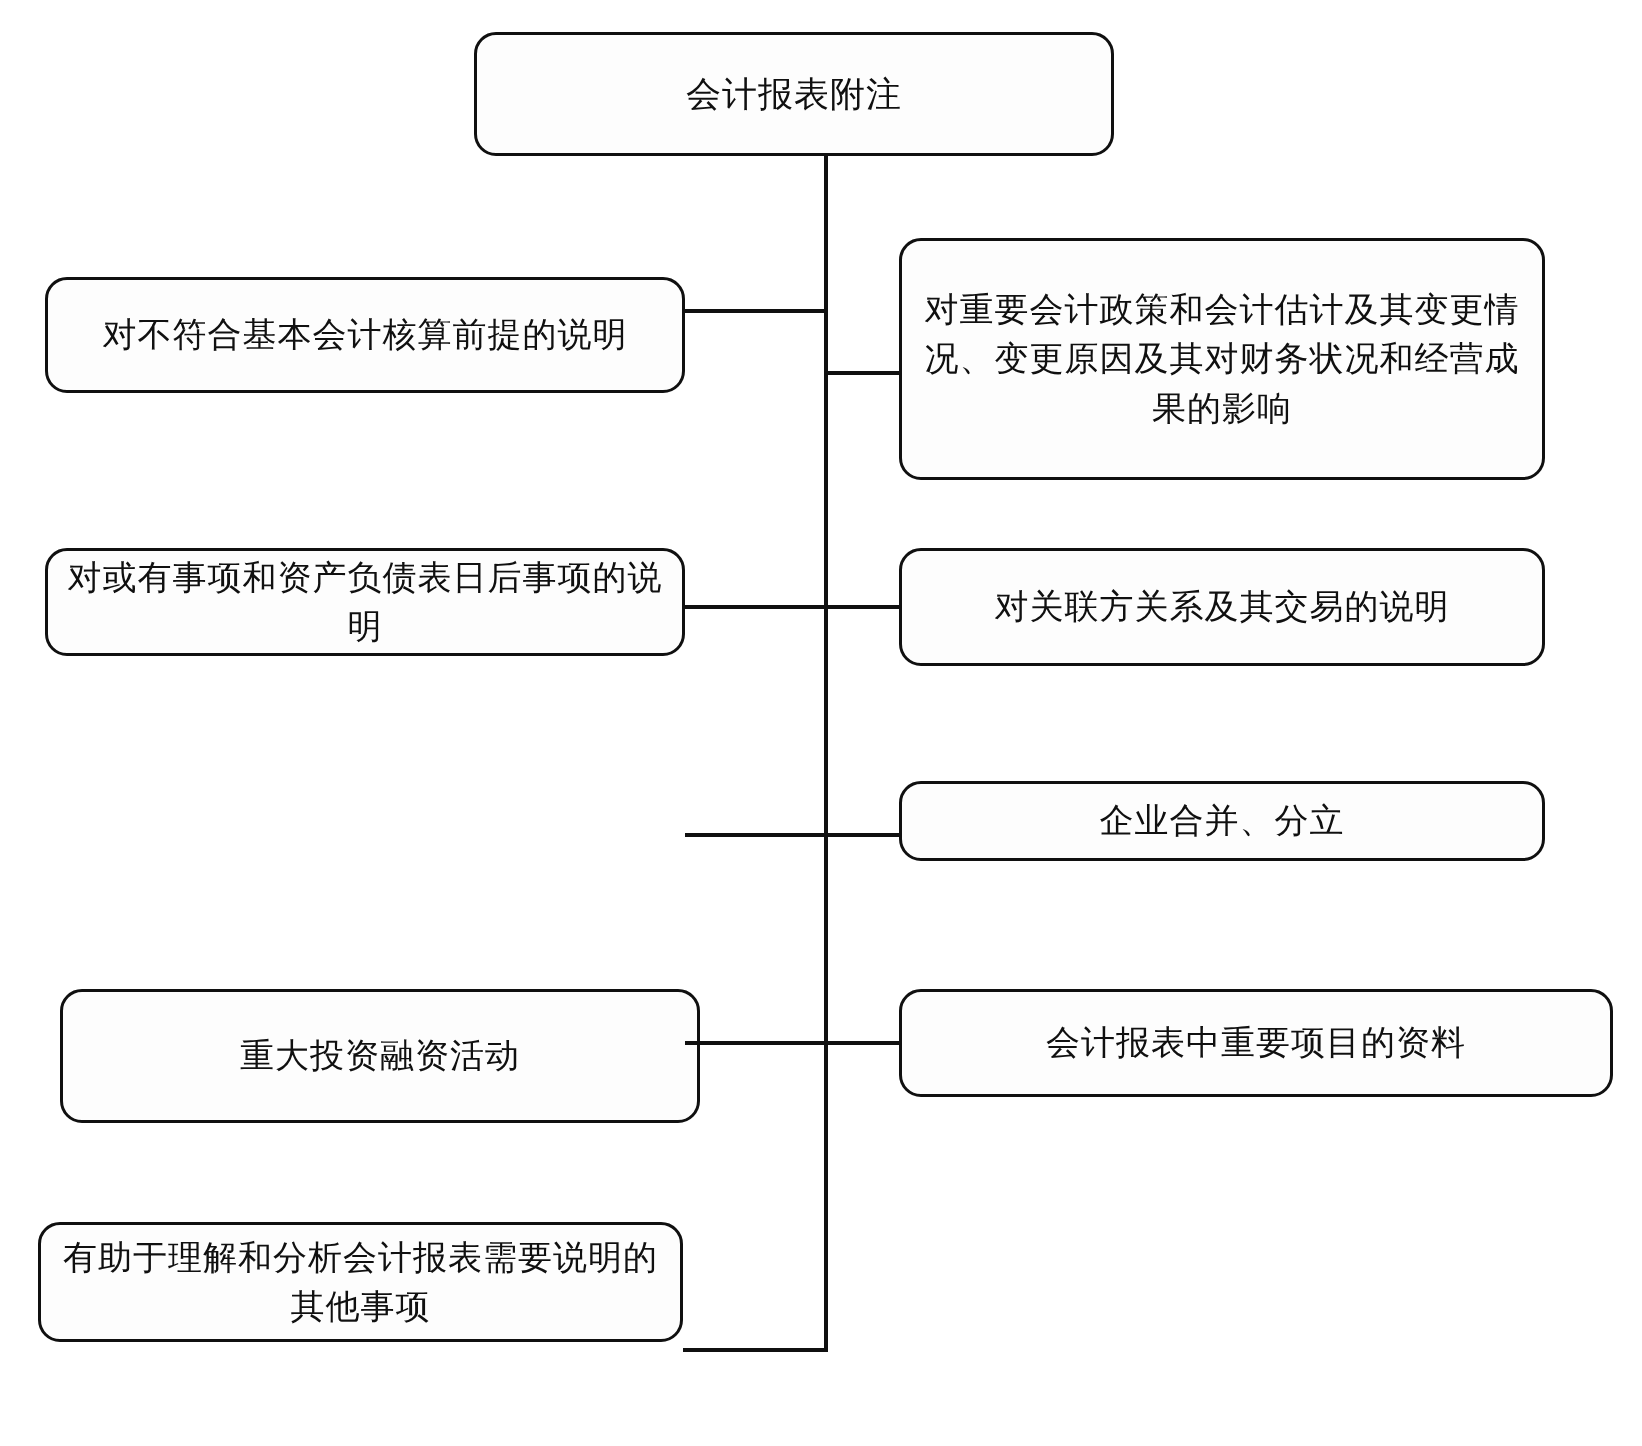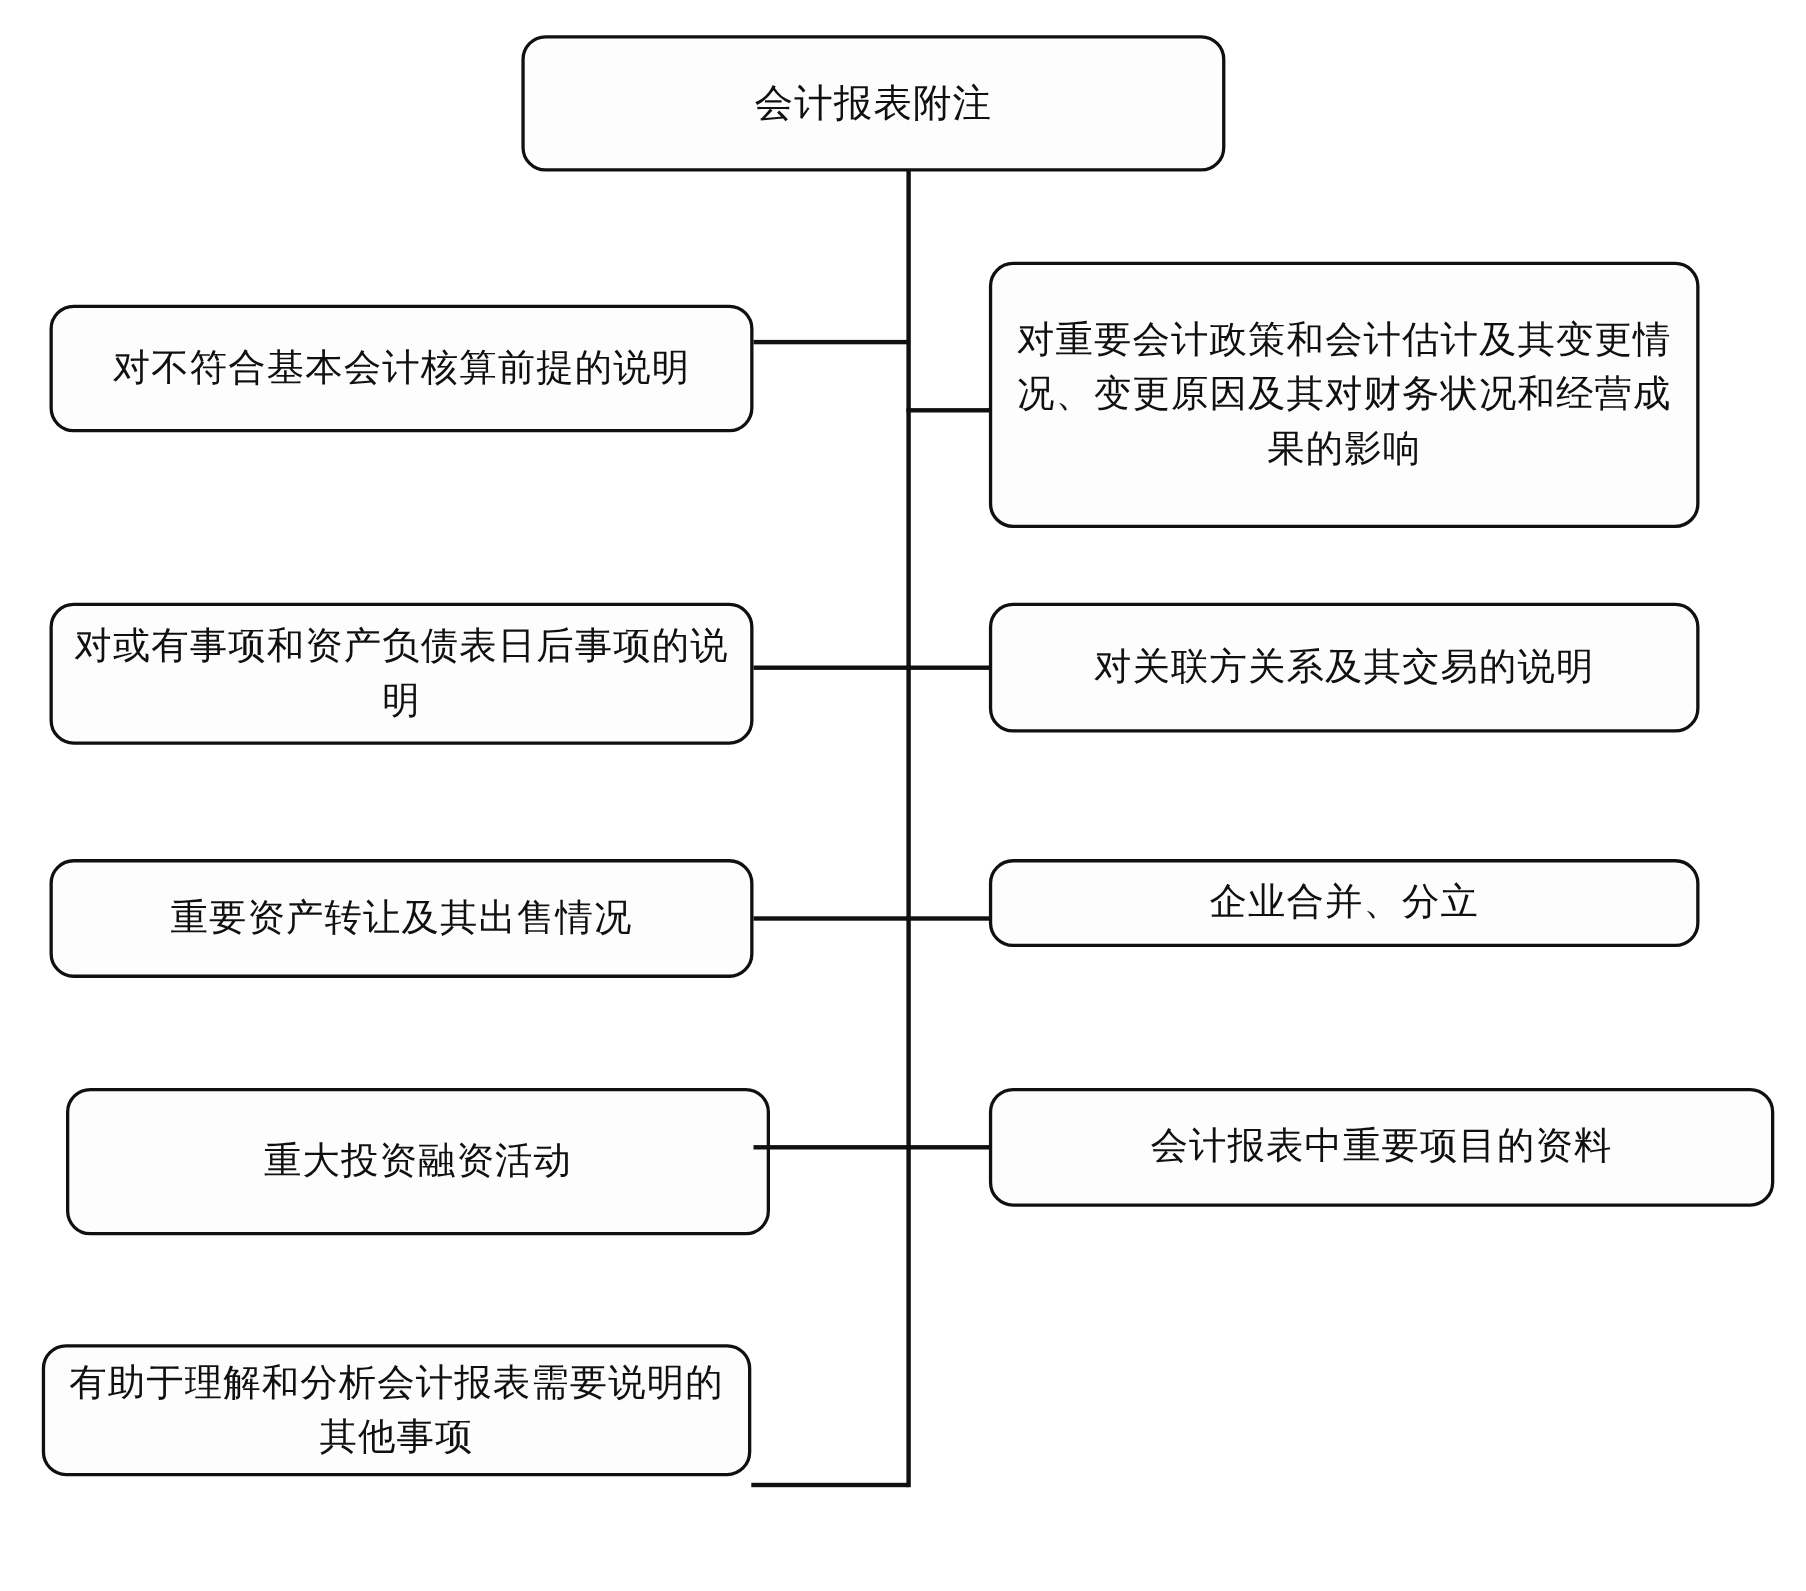--- a/index.html
+++ b/index.html
@@ -56,28 +56,25 @@
     <span class="label">会计报表附注</span>
   </div>
 
   <div class="connector spine" style="left:824px; top:154px; height:1198px;"></div>
 
   <div class="node" style="left:45px; top:241px; width:640px; height:116px;margin-top:36px;">
     <span class="label">对不符合基本会计核算前提的说明</span>
   </div>
   <div class="connector branch" style="left:685px; top:309px; width:141px;"></div>
 
-  <div class="node" style="left:45px; top:548px; width:640px; height:129px;">
+  <div class="node" style="left:45px; top:548px; width:640px; height:108px;">
     <span class="label">对或有事项和资产负债表日后事项的说明</span>
   </div>
   <div class="connector branch" style="left:685px; top:605px; width:141px;"></div>
 
-  <div class="node" style="left:45px; top:781px; width:640px; height:108px;">
-    <span class="label">重要资产转让及其出售情况</span>
-  </div>
   <div class="connector branch" style="left:685px; top:833px; width:141px;"></div>
 
   <div class="node" style="left:60px; top:989px; width:640px; height:134px;">
     <span class="label">重大投资融资活动</span>
   </div>
   <div class="connector branch" style="left:685px; top:1041px; width:141px;"></div>
 
   <div class="node" style="left:38px; top:1222px; width:645px; height:120px;">
     <span class="label">有助于理解和分析会计报表需要说明的其他事项</span>
   </div>

